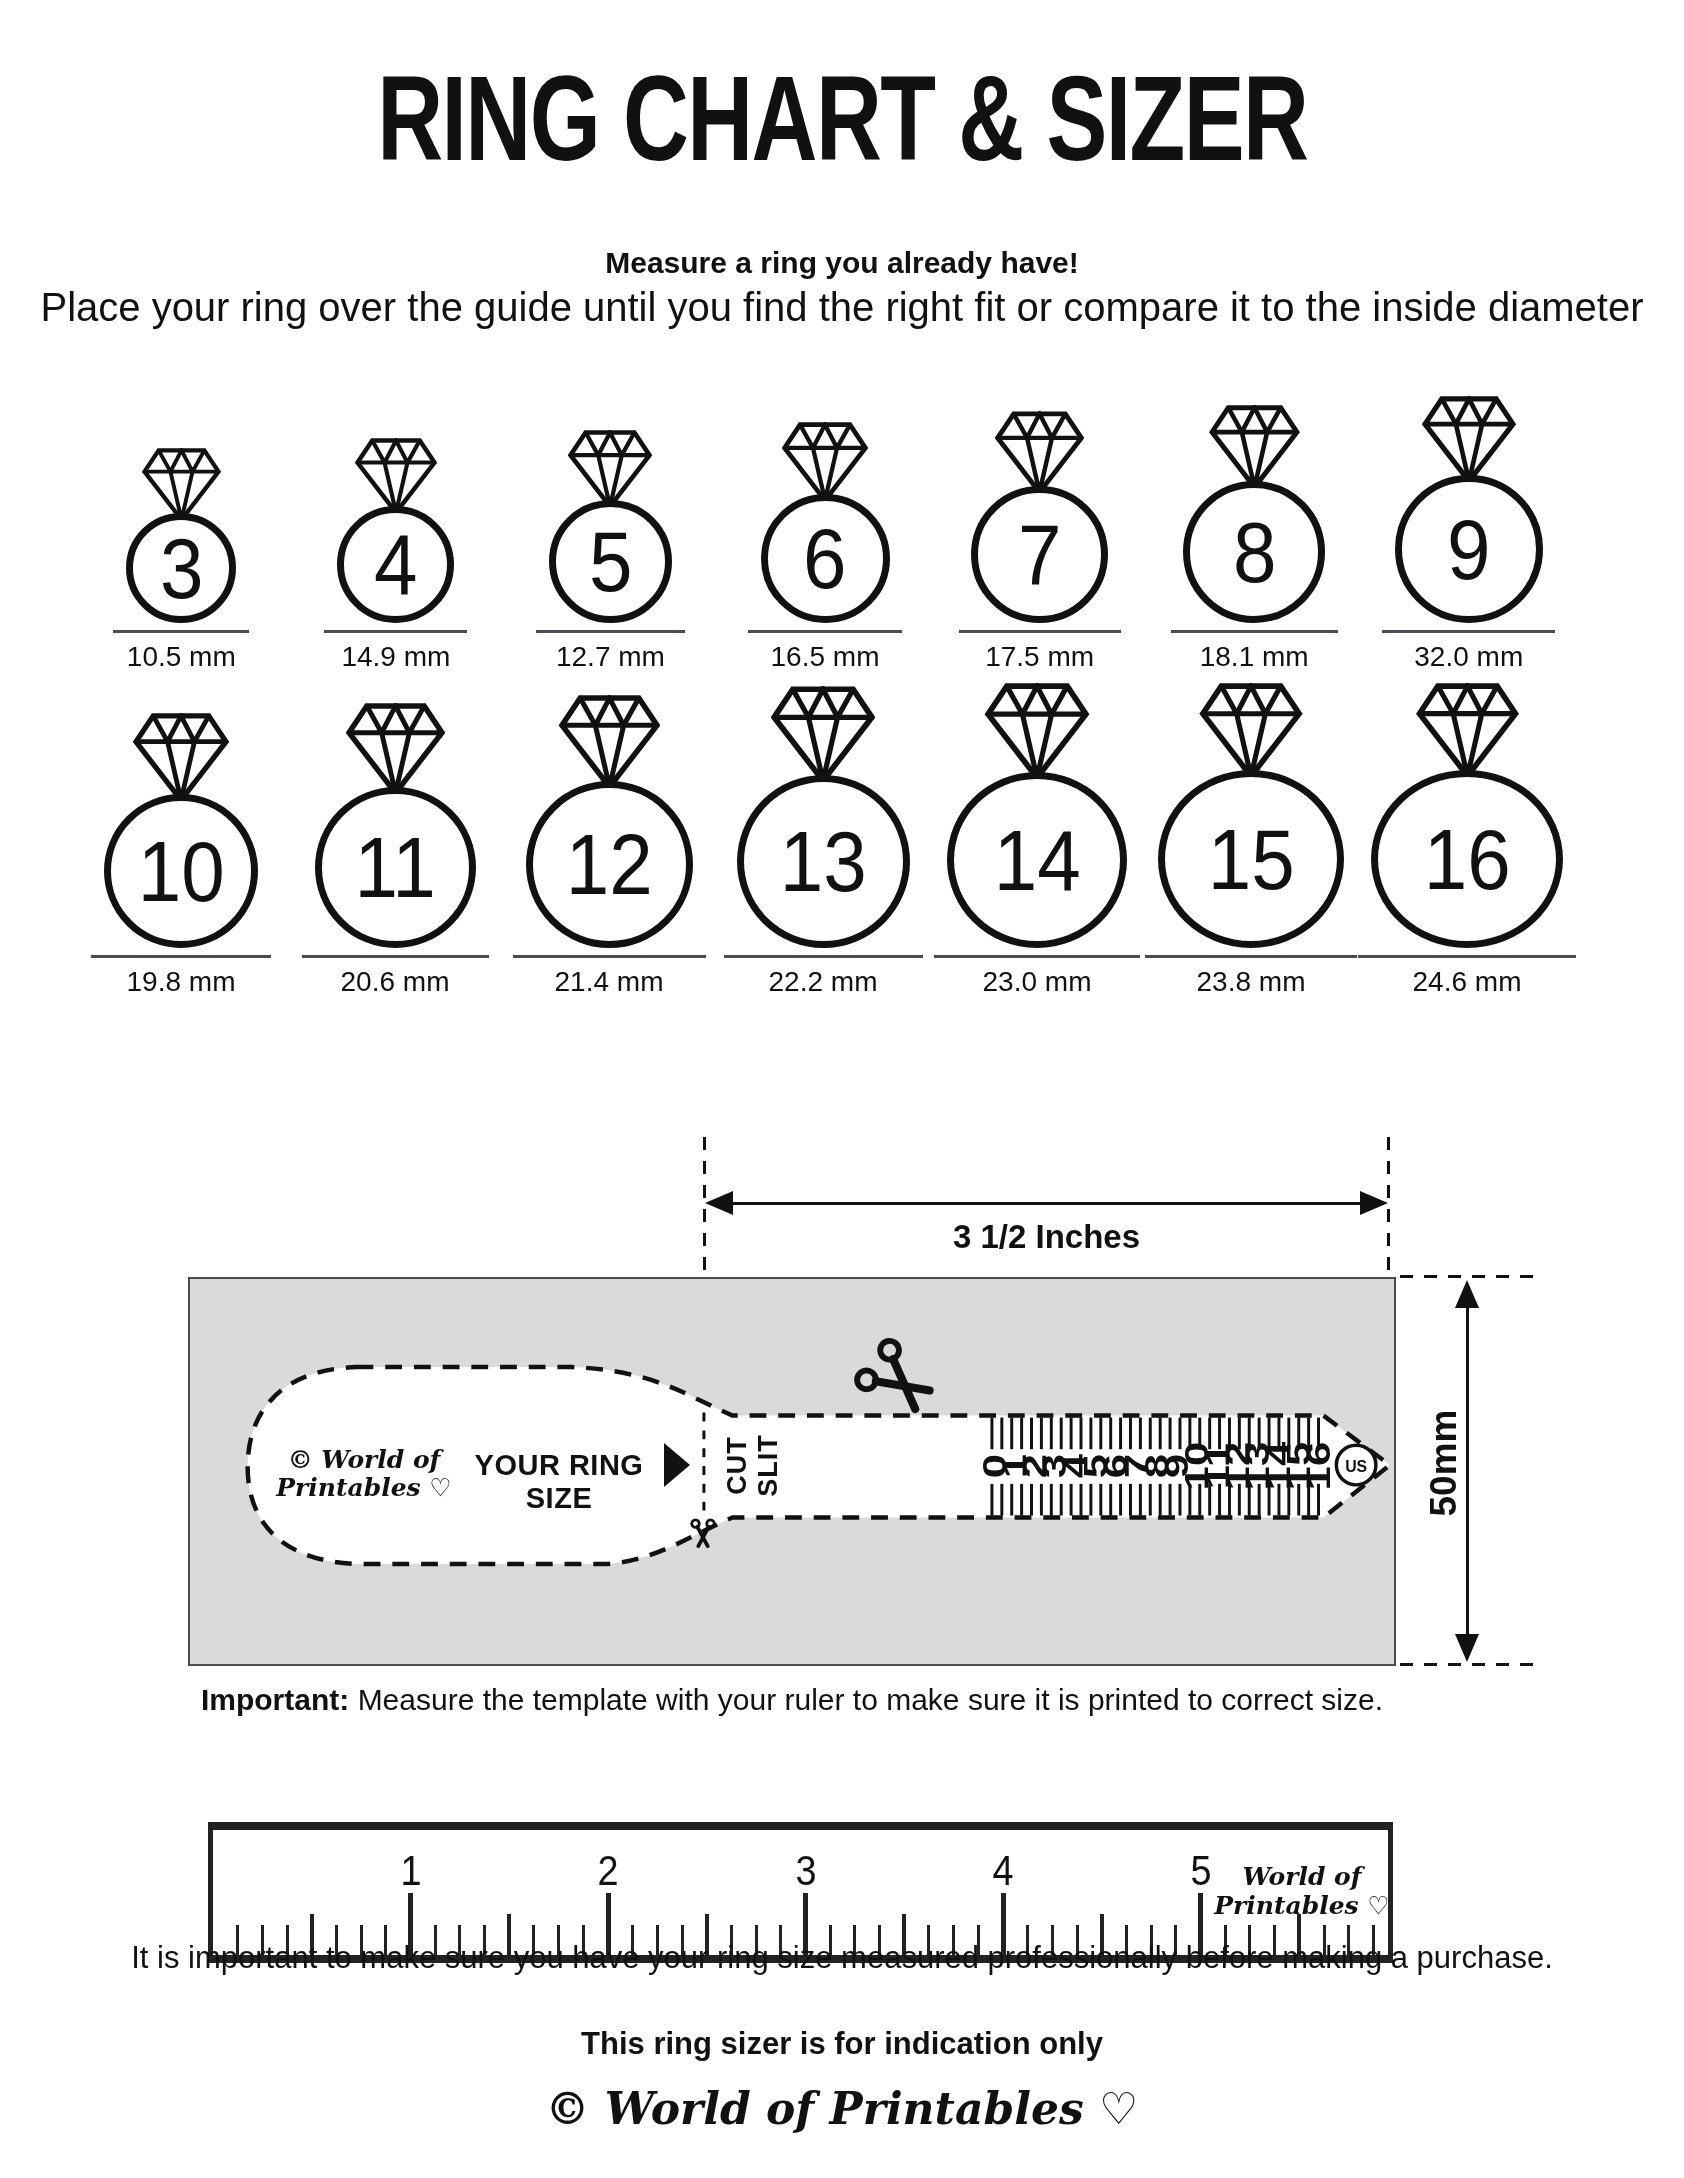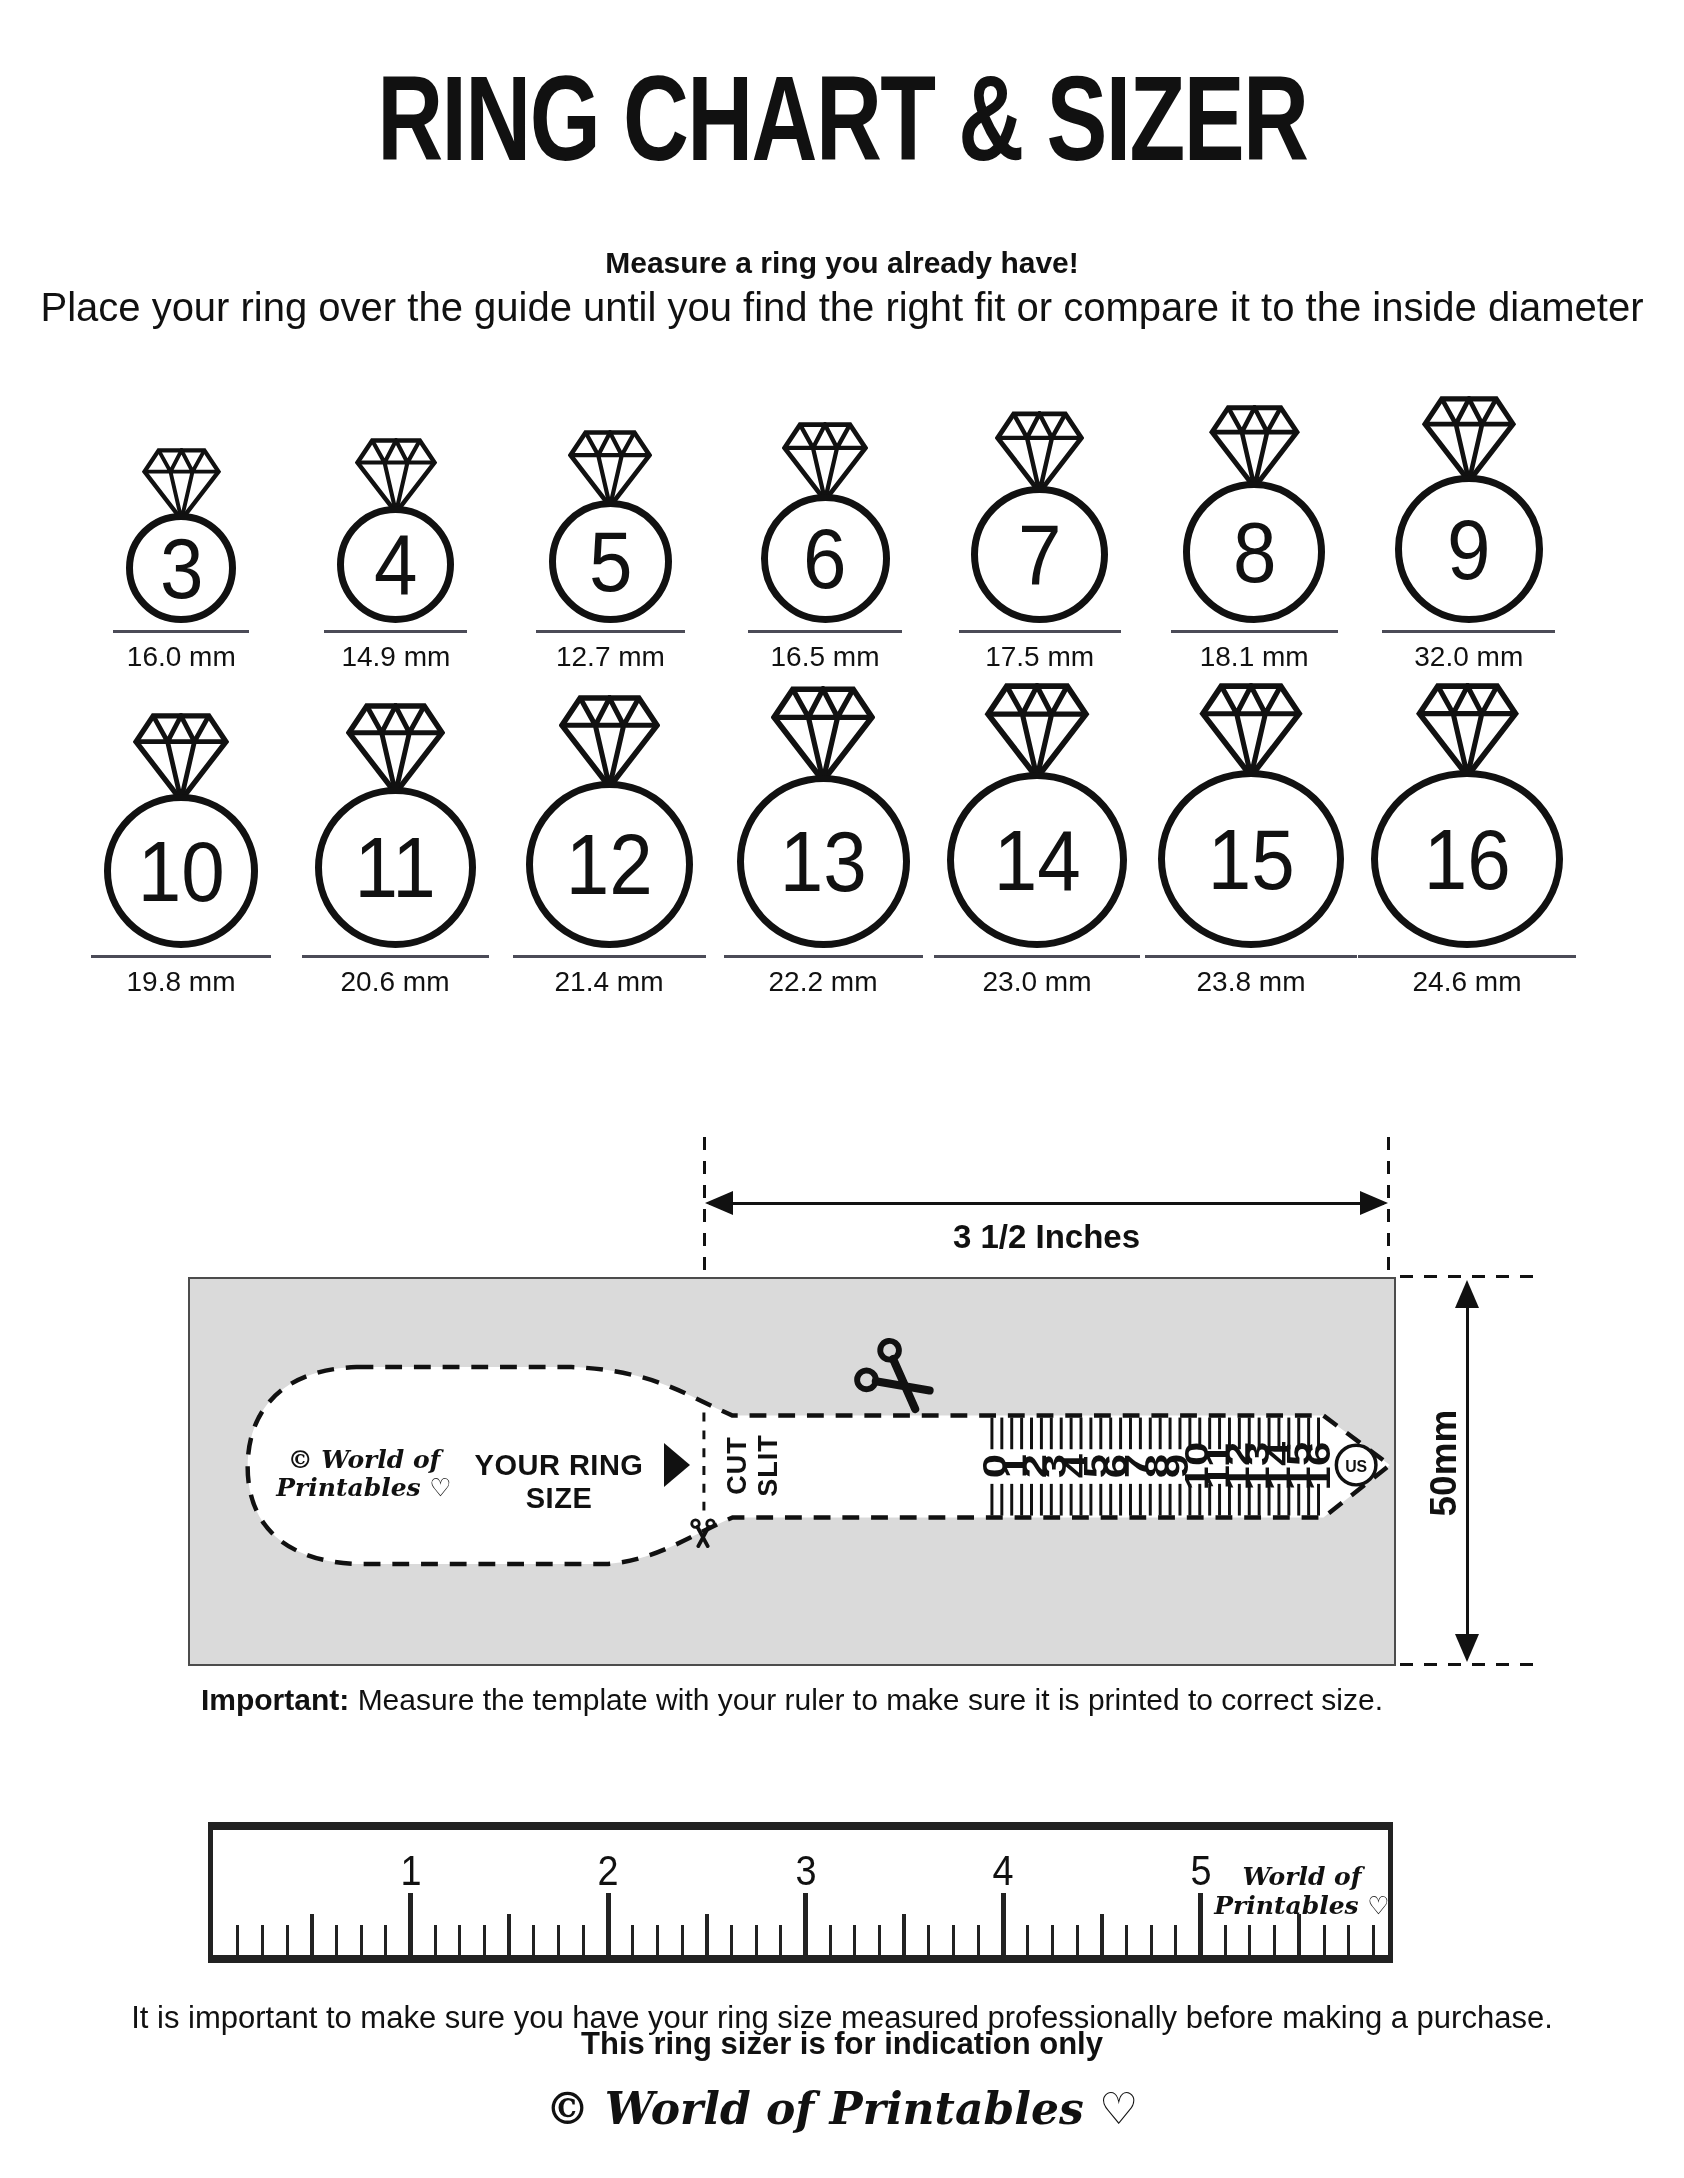--- a/index.html
+++ b/index.html
@@ -69,21 +69,21 @@
   .important .b{font-weight:bold;}
   
   .ruler{position:absolute;left:208px;top:1822px;width:1185px;height:141px;background:#fff;
     border-top:8px solid #222;border-bottom:8px solid #222;border-left:5px solid #222;border-right:5px solid #222;}
   .ruler .tick{position:absolute;bottom:0;background:#222;}
   .ruler .rnum{position:absolute;top:20px;font-size:42px;line-height:1;transform:translateX(-50%) scaleX(0.9);}
   .ruler-logo{position:absolute;left:1000px;top:32px;width:178px;text-align:center;font-size:25px;
     font-family:"DejaVu Serif",serif;font-style:italic;font-weight:bold;}
   
   .foot-bold{position:absolute;top:1998px;left:0;width:100%;text-align:center;font-size:31px;font-weight:bold;margin-top:28px;}
-  .foot-text{position:absolute;top:2000px;left:0;width:100%;text-align:center;font-size:31px;}
+  .foot-text{position:absolute;top:1940px;left:0;width:100%;text-align:center;font-size:31px;}
   .foot-logo{position:absolute;top:2083px;left:0;width:100%;text-align:center;font-size:44px;
     font-family:"DejaVu Serif",serif;font-style:italic;font-weight:bold;}
   svg text{font-family:"Liberation Sans",sans-serif;}
 </style>
 </head>
 <body>
 
 <div class="page">
 
   <div class="title">
@@ -95,21 +95,21 @@
   <div class="ring-row ring-row-1" id="ring-row-0">
       <div class="ring-cell">
         <svg class="gem" width="79" height="74" viewBox="0 0 100 94">
     <path d="M21 3 L79 3 L97 30 L50 91 L3 30 Z" fill="#fff" stroke="#111" stroke-width="5.5"></path>
     <path d="M3 30 H97 M21 3 L36 30 L50 3 L64 30 L79 3 M36 30 L50 91 M64 30 L50 91" fill="none" stroke="#111" stroke-width="5"></path>
   </svg>
         <div class="ring-circle" style="width:110px;height:110px">
          <div class="ring-num">3</div>
        </div>
        <div class="ring-line" style="width:136px"></div>
-       <div class="ring-mm">16.0 mm</div>
+       <div class="ring-mm">10.5 mm</div>
       </div>
       <div class="ring-cell">
         <svg class="gem" width="82" height="77" viewBox="0 0 100 94">
     <path d="M21 3 L79 3 L97 30 L50 91 L3 30 Z" fill="#fff" stroke="#111" stroke-width="5.5"></path>
     <path d="M3 30 H97 M21 3 L36 30 L50 3 L64 30 L79 3 M36 30 L50 91 M64 30 L50 91" fill="none" stroke="#111" stroke-width="5"></path>
   </svg>
         <div class="ring-circle" style="width:117px;height:117px">
          <div class="ring-num">4</div>
        </div>
        <div class="ring-line" style="width:143px"></div>

